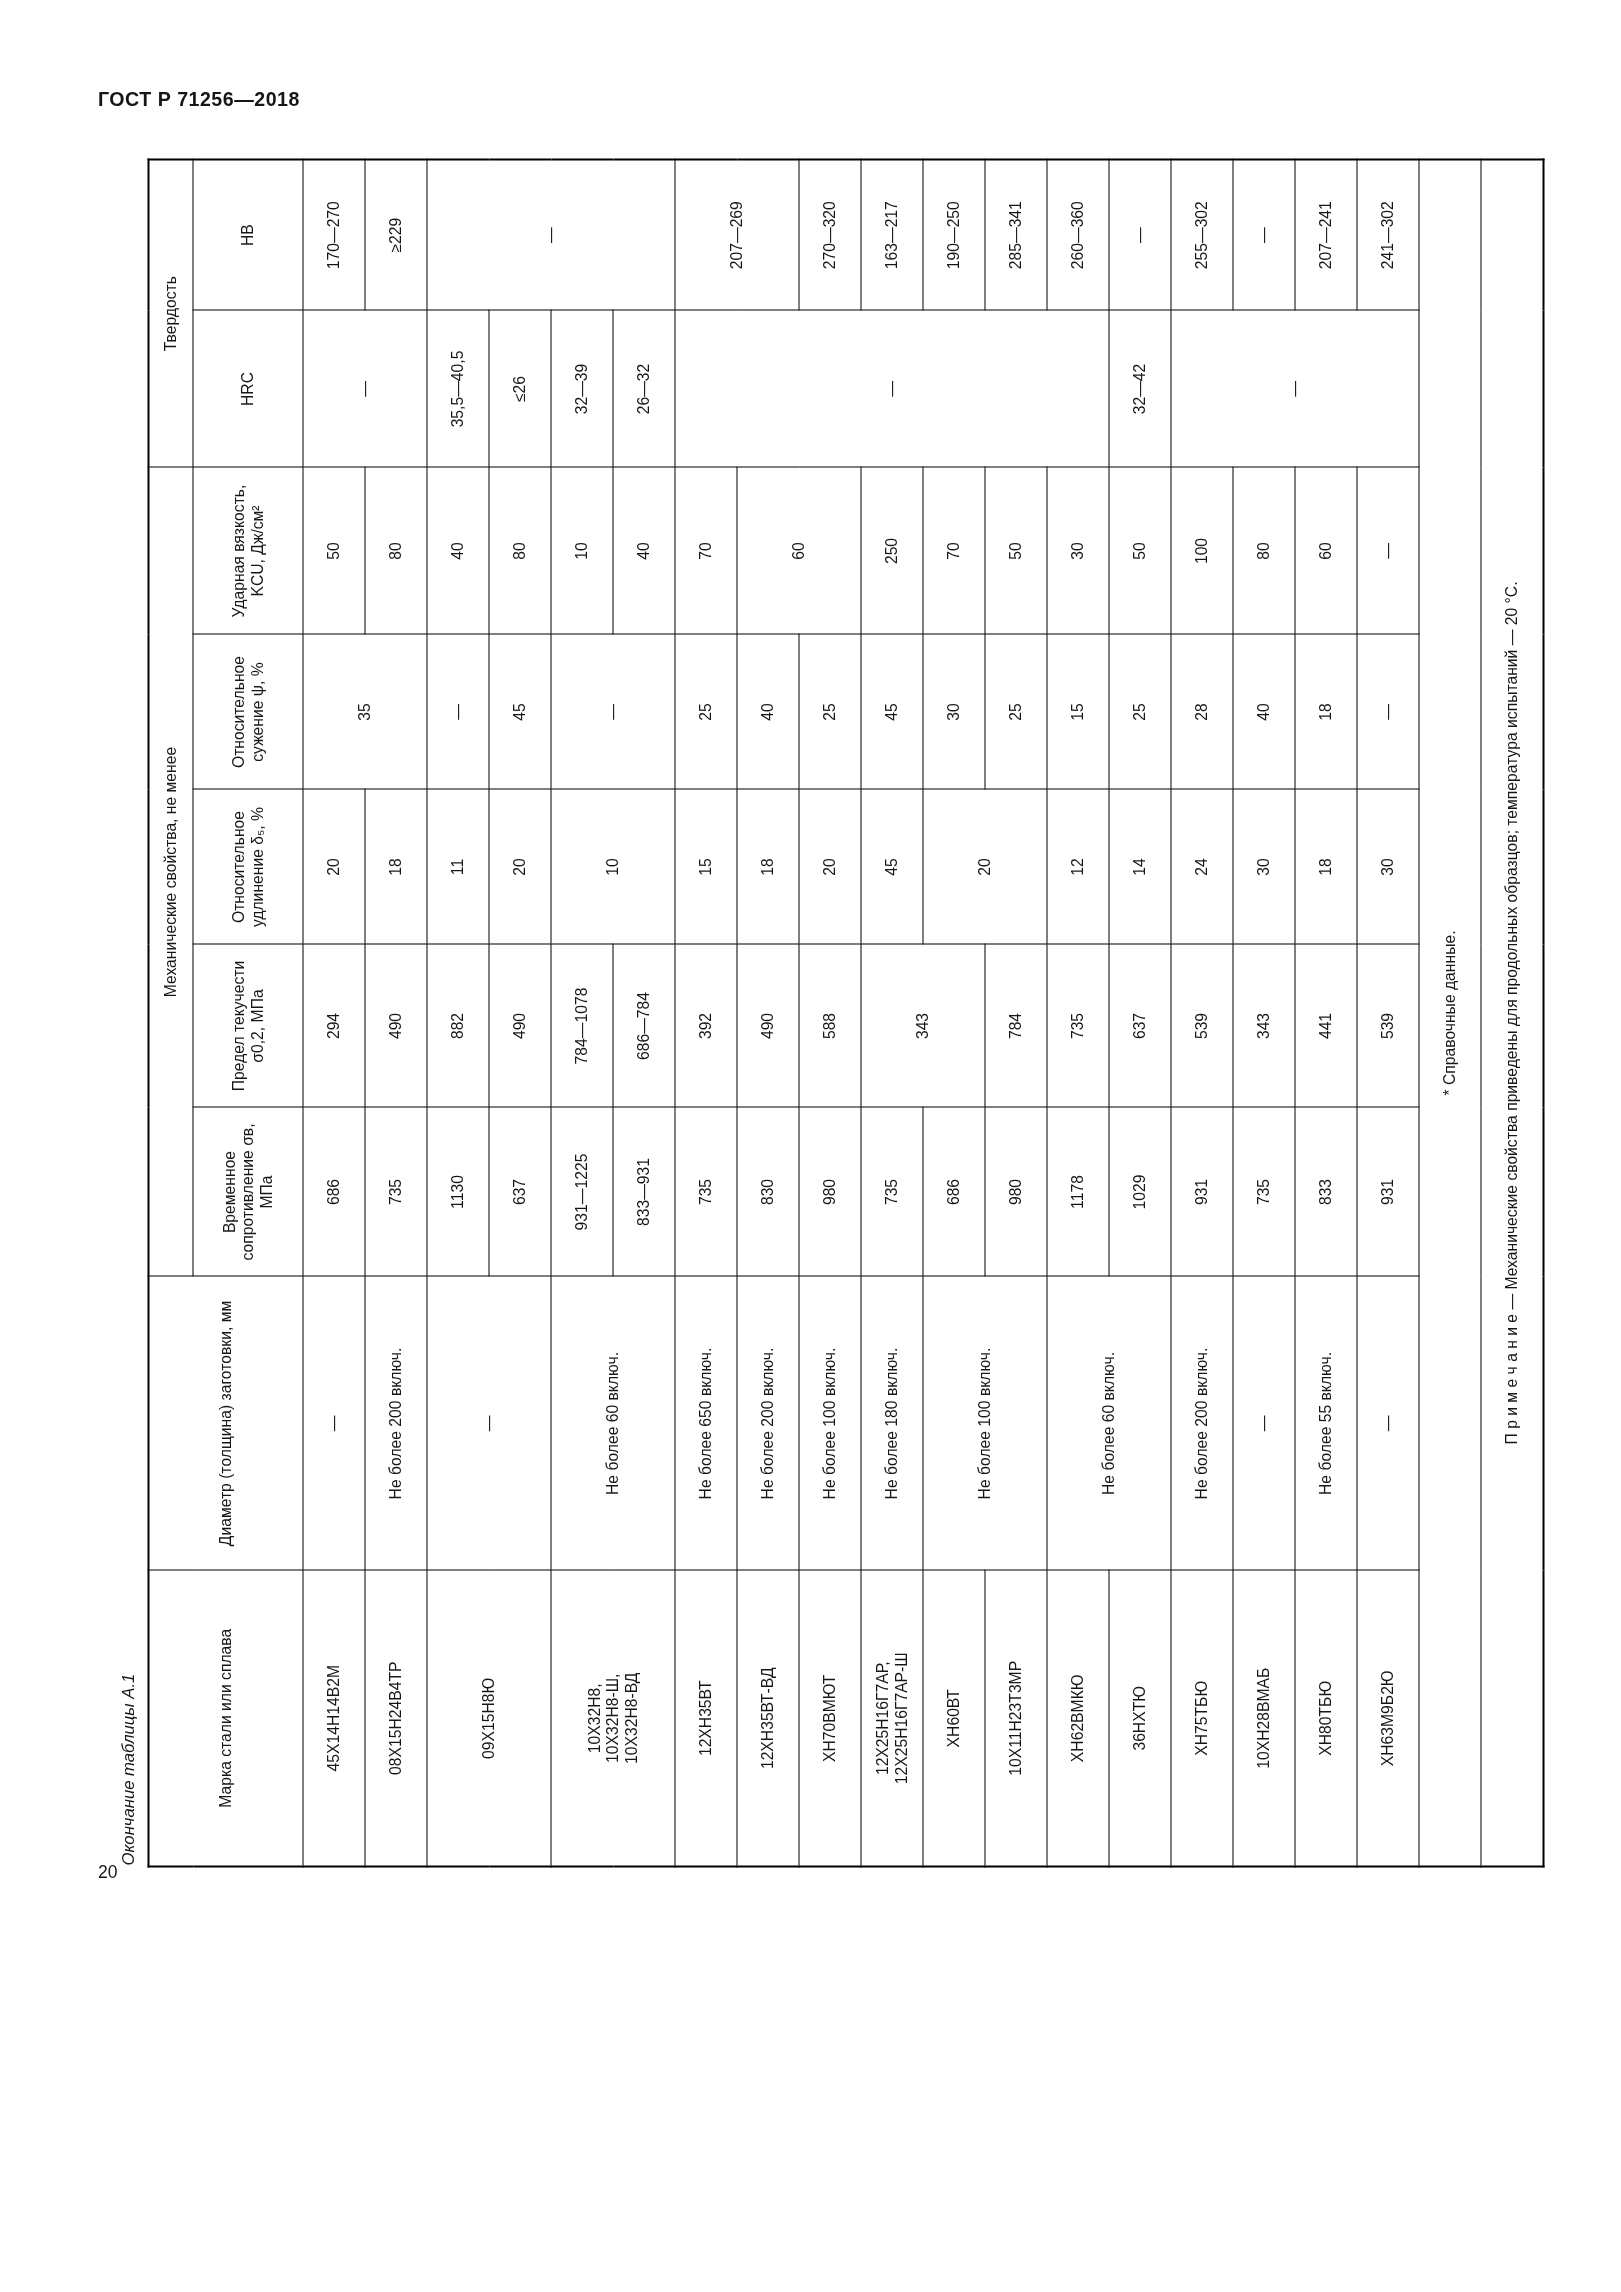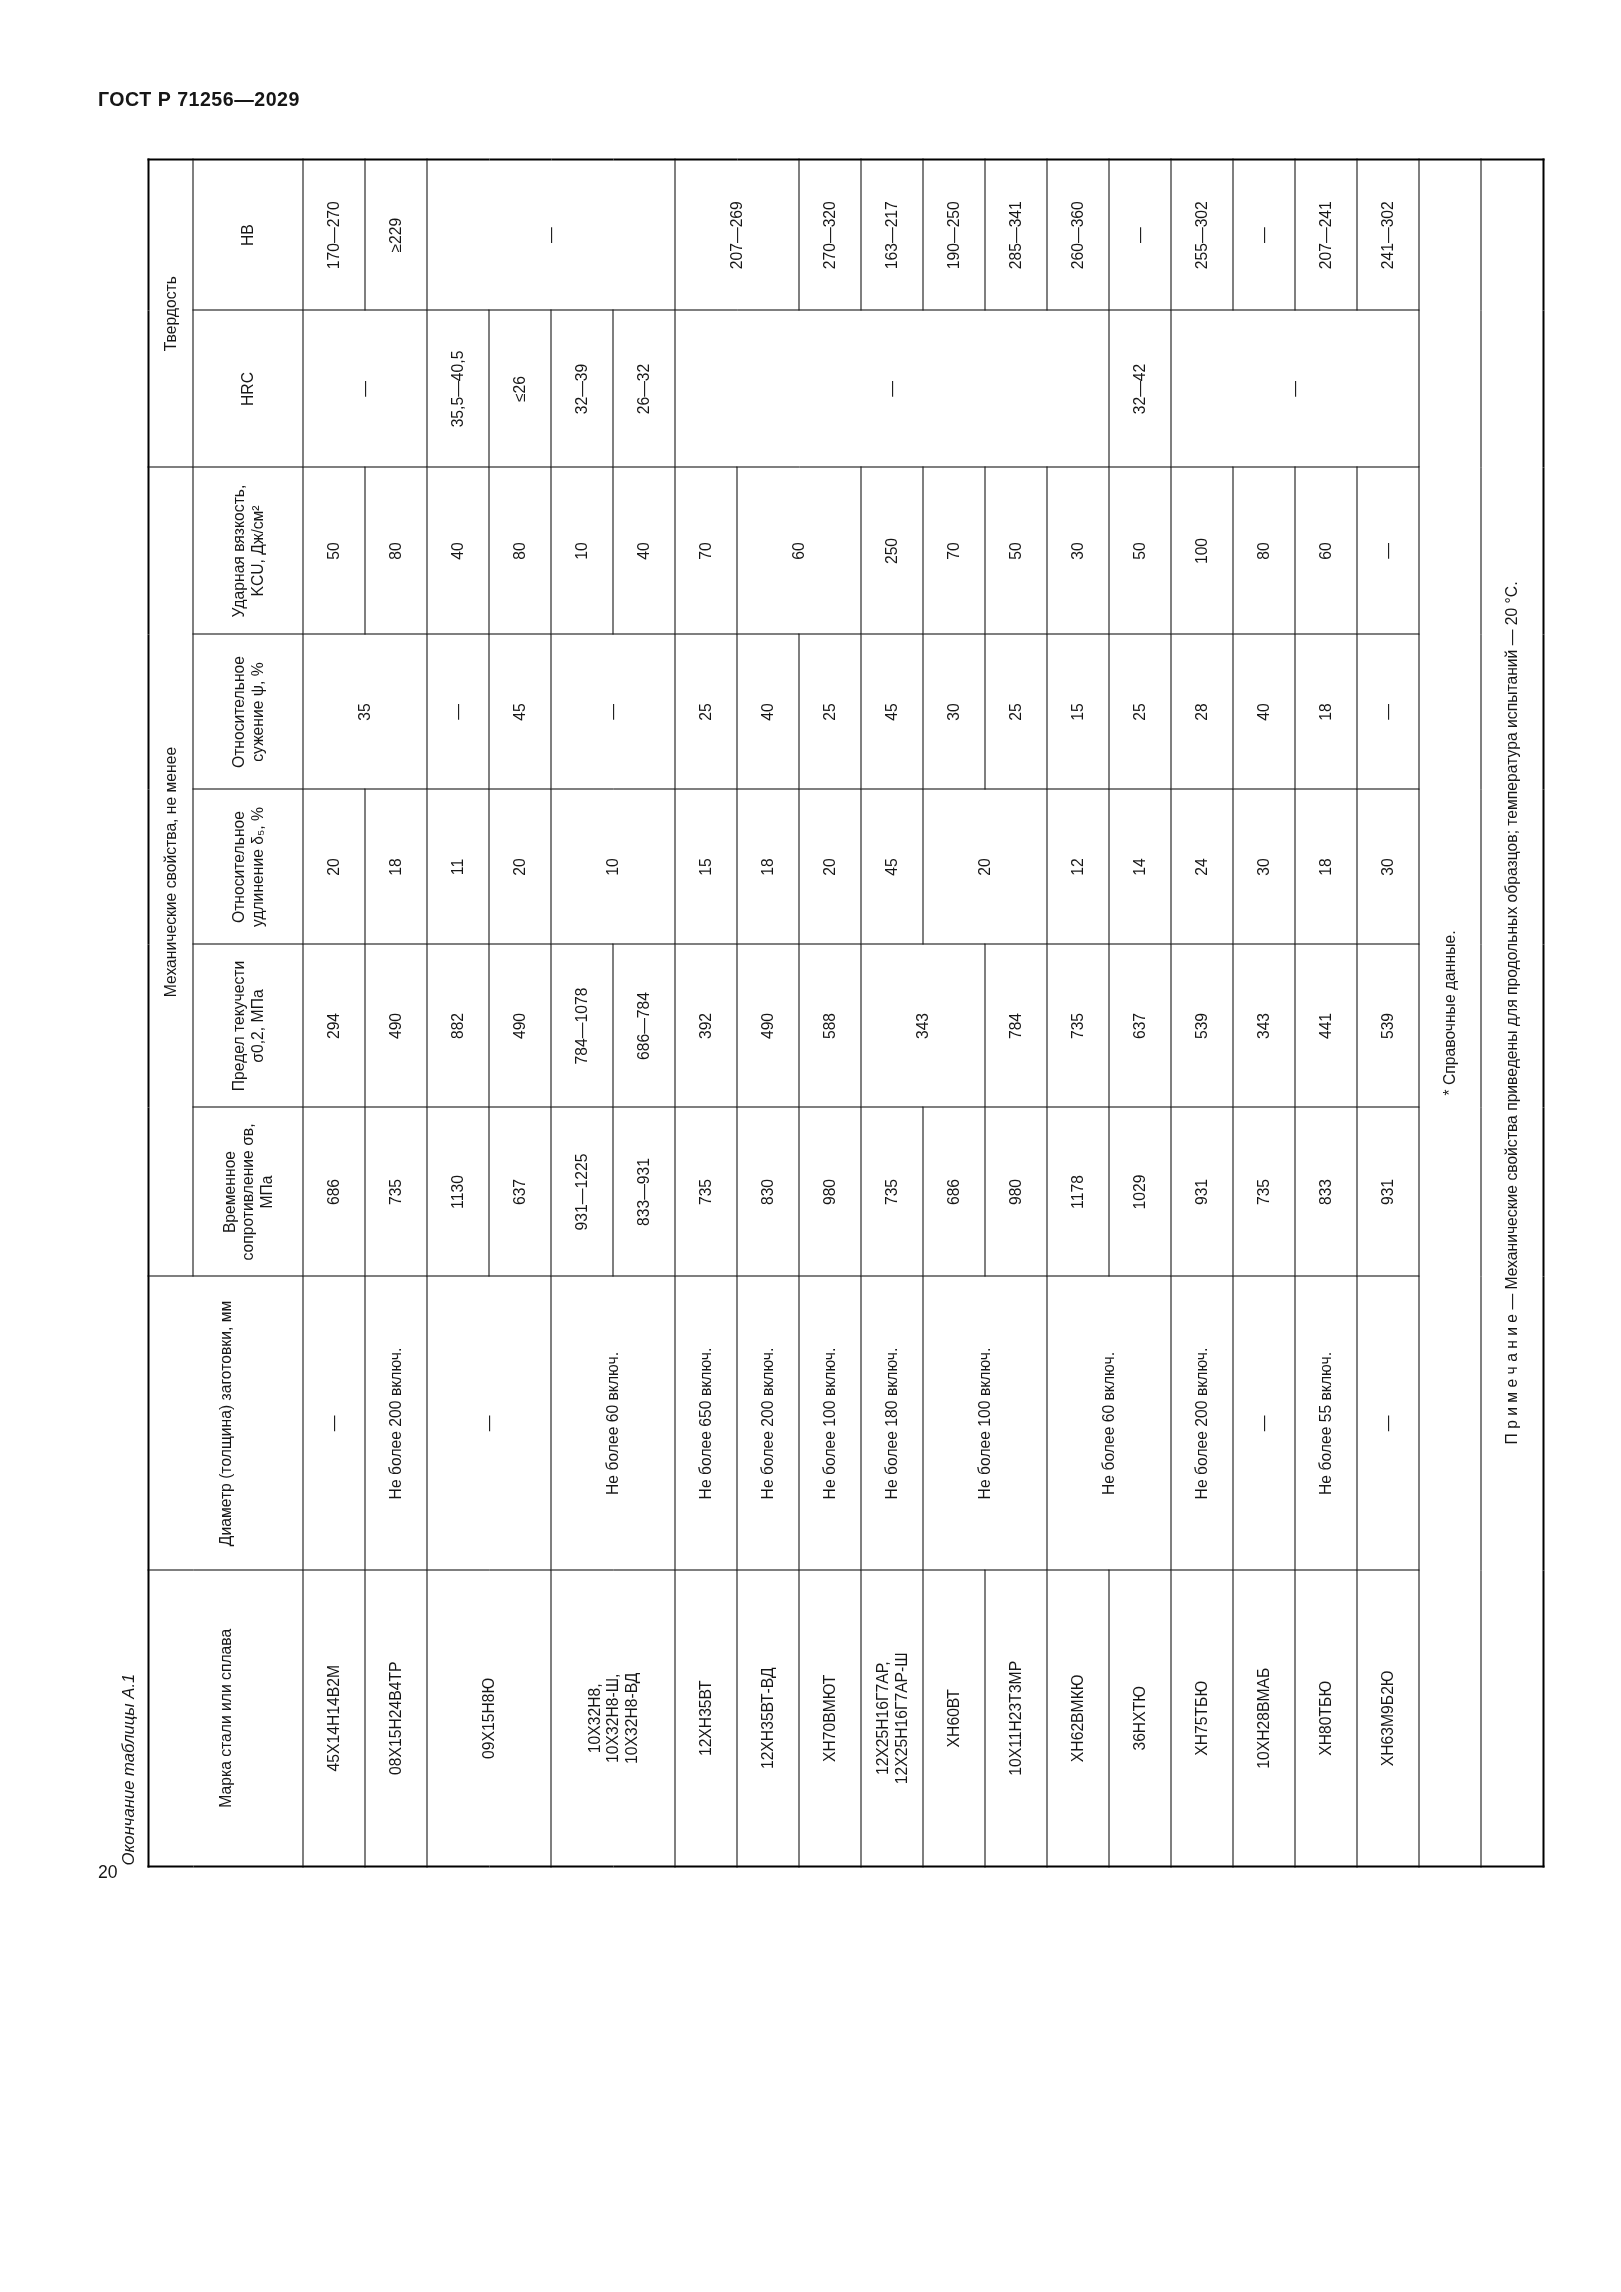--- a/index.html
+++ b/index.html
@@ -26,21 +26,21 @@
   .gt thead tr.h2{height:110px}
   .gt tbody tr{height:62px}
   .gr{white-space:pre-line}
   .fn{text-align:left;padding:5.9px 11.8px}
   tr.fnr1{height:39px}
   tr.fnr2{height:55px}
 </style>
 </head>
 <body>
 
-<div class="doc-header">ГОСТ Р 71256—2029</div>
+<div class="doc-header">ГОСТ Р 71256—2018</div>
 
 <div class="rot-wrap">
   <div class="caption">Окончание таблицы А.1</div>
   <table class="gt">
     <colgroup>
       <col style="width:296px">
         <col style="width:294px">
         <col style="width:169px">
         <col style="width:163px">
       <col style="width:155px">

